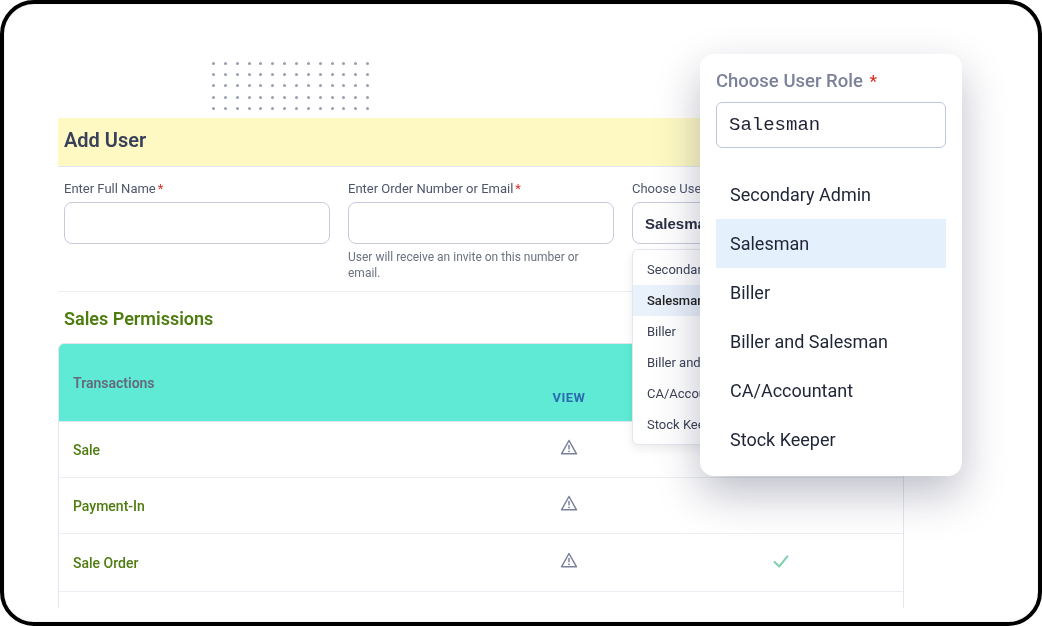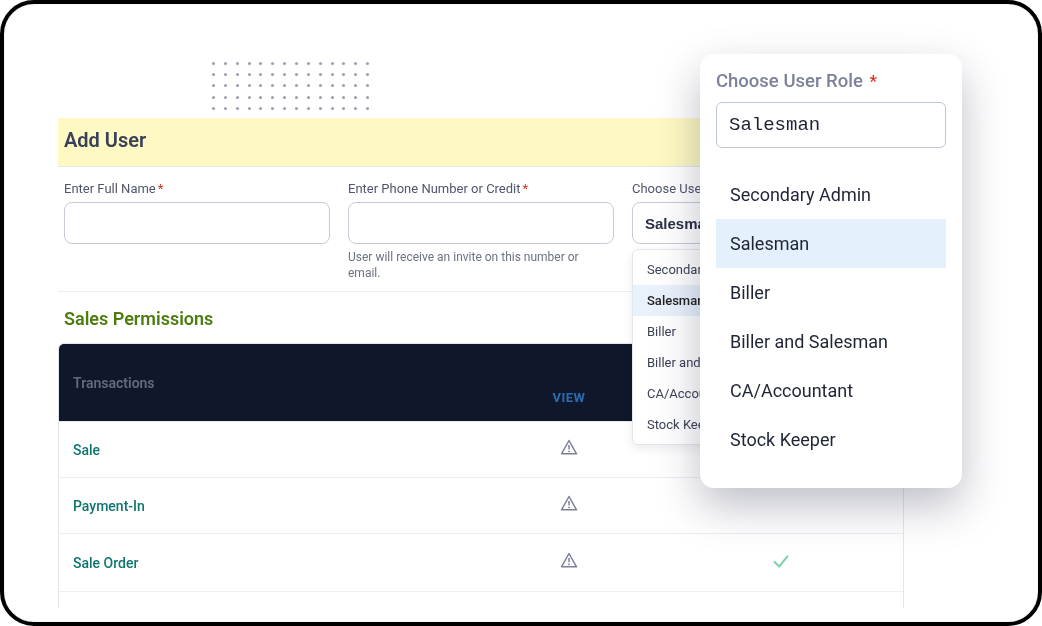--- a/index.html
+++ b/index.html
@@ -120,25 +120,25 @@
     margin-top: 4px;
     border: 1px solid #e4e6ef;
     border-radius: 6px;
     overflow: hidden;
   }
   .perm-head, .perm-row {
     display: flex;
     align-items: center;
   }
   .perm-head {
-    background: #0f172a;
+    background: #5eead4;
     border-bottom: 1px solid #e4e6ef;
   }
   .cell { padding: 16px 14px; font-size: 14px; }
-  .cell.name { flex: 0 0 420px; color: #0f766e; font-weight: 500; }
+  .cell.name { flex: 0 0 420px; color: #4d7c0f; font-weight: 500; }
   .perm-head .cell.name { font-weight: 600; color: #65697c;}
   .cell.view { flex: 0 0 180px; text-align: center; }
   .cell.add  { flex: 1; text-align: center; }
   .perm-head .cell.view, .perm-head .cell.add {
     color: #2b6cb0; font-weight: 700; letter-spacing: 0.5px; font-size: 13px; margin-top: 30px;
   }
   .perm-row { border-top: 1px solid #eceef4; }
   .perm-row:first-of-type { border-top: none; }
   .warn-icon svg { width: 20px; height: 20px; }
   .warn-icon path { stroke: #7b809a; stroke-width: 1.8; fill: none; stroke-linejoin: round; }
@@ -147,21 +147,21 @@
   .check-icon svg { width: 22px; height: 22px; }
   .check-icon path { stroke: #1aaa6a; stroke-width: 2.2; fill: none; stroke-linecap: round; stroke-linejoin: round; }
   
   .big-panel {
     position: absolute;
     top: 36px; right: 62px;
     width: 262px;
     background: #fff;
     border-radius: 14px;
     box-shadow: 0 18px 44px rgba(20,24,60,0.28);
-    padding: 16px 16px 24px 16px;
+    padding: 16px 16px 12px 16px;
     z-index: 50;
   }
   .big-panel .bp-label {
     font-size: 18.5px;
     color: #7b8199;
     font-weight: 500;
     margin-bottom: 10px;
   }
   .big-panel .bp-label .req { font-size: 17px; }
   .bp-input {
@@ -275,21 +275,21 @@
 
         <div class="field">
           <label>
             <span>Enter Full Name</span><span class="req">*</span>
           </label>
           <input class="input" type="text" value="" style="">
         </div>
 
         <div class="field">
           <label>
-            <span>Enter Phone Number or Credit</span><span class="req">*</span>
+            <span>Enter Order Number or Email</span><span class="req">*</span>
           </label>
           <input class="input" type="text" value="" style="">
           <div class="helper">User will receive an invite on this number or email.</div>
         </div>
 
         <div class="field role-field-wrap">
           <label>
             <span>Choose User Role</span><span class="req">*</span>
           </label>
           <input class="input role" type="text" readonly="" value="Salesman" style="">

